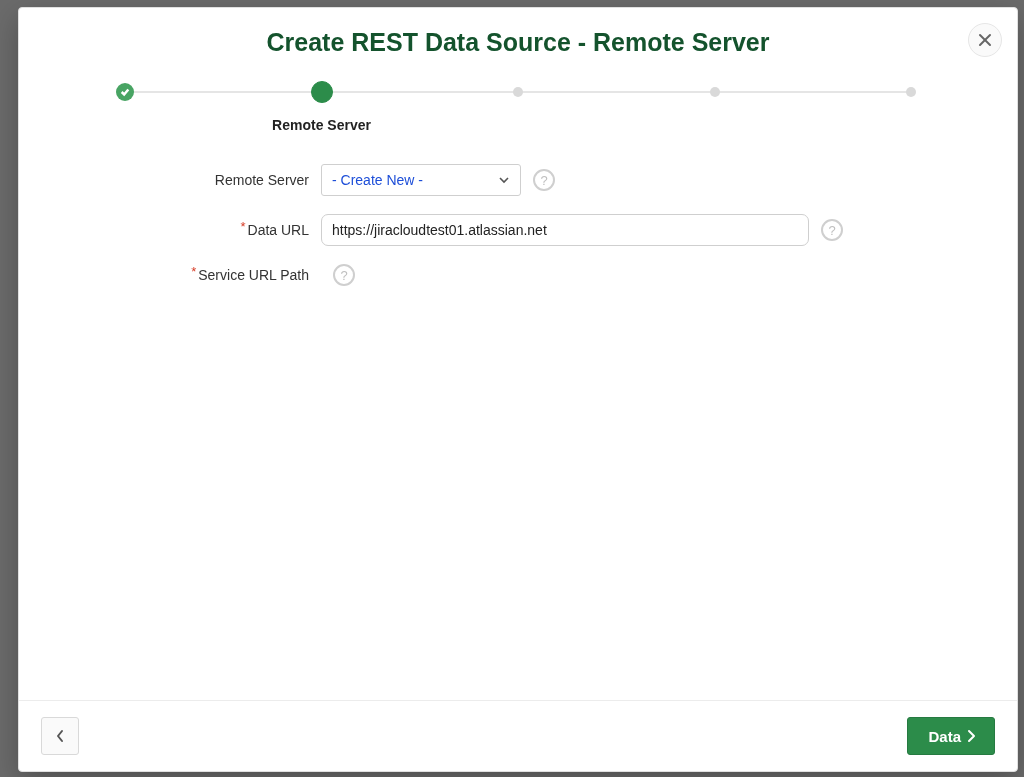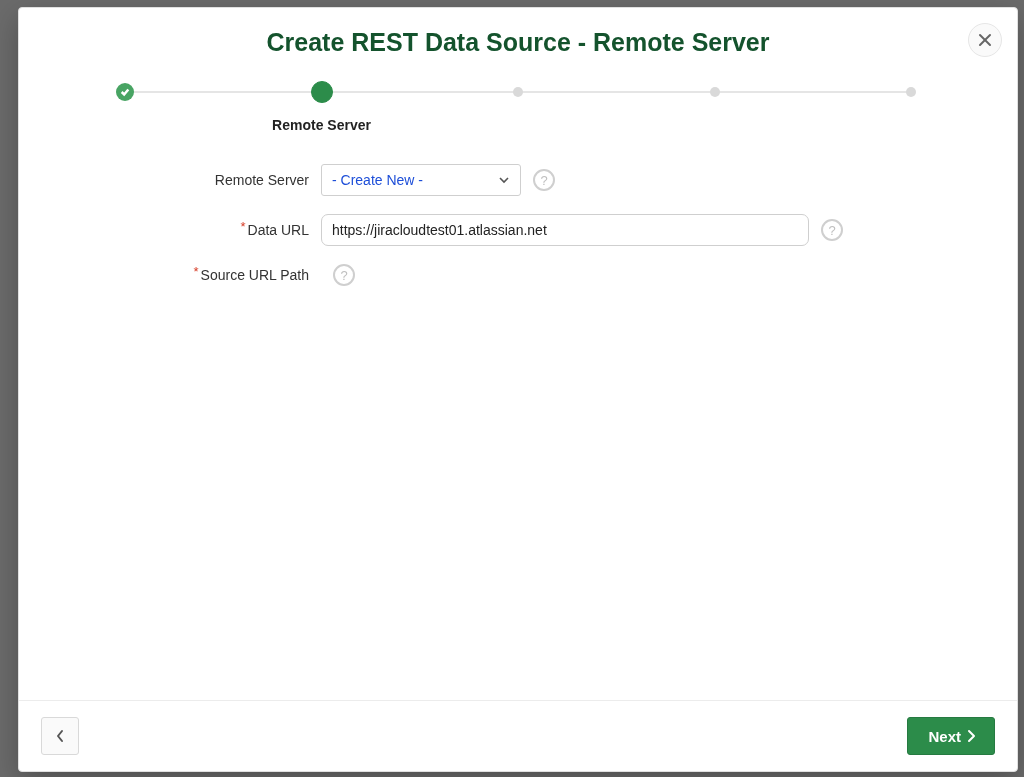--- a/index.html
+++ b/index.html
@@ -247,37 +247,37 @@
           <span class="req">*</span><span>Data URL</span>
         </div>
         <input type="text" class="text-input" value="https://jiracloudtest01.atlassian.net" style="">
         <div class="help">
             <span>?</span>
           </div>
       </div>
 
       <div class="field-row">
         <div class="field-label">
-          <span class="req">*</span><span>Source URL Path</span>
+          <span class="req">*</span><span>Service URL Path</span>
         </div>
         <div class="help">
             <span>?</span>
           </div>
       </div>
 
     </div>
 
     <div class="footer">
       <button class="back-btn">
         <svg width="10" height="14" viewBox="0 0 10 14">
           <polyline points="7,2 3,7 7,12" fill="none" stroke="#555" stroke-width="2" stroke-linecap="round" stroke-linejoin="round"></polyline>
         </svg>
       </button>
       <button class="next-btn">
-        <span>Next</span>
+        <span>Data</span>
         <svg width="9" height="14" viewBox="0 0 9 14">
           <polyline points="2,2 7,7 2,12" fill="none" stroke-width="2" stroke-linecap="round" stroke-linejoin="round"></polyline>
         </svg>
       </button>
     </div>
 
   </div>
 </div>
 
 </body></html>

